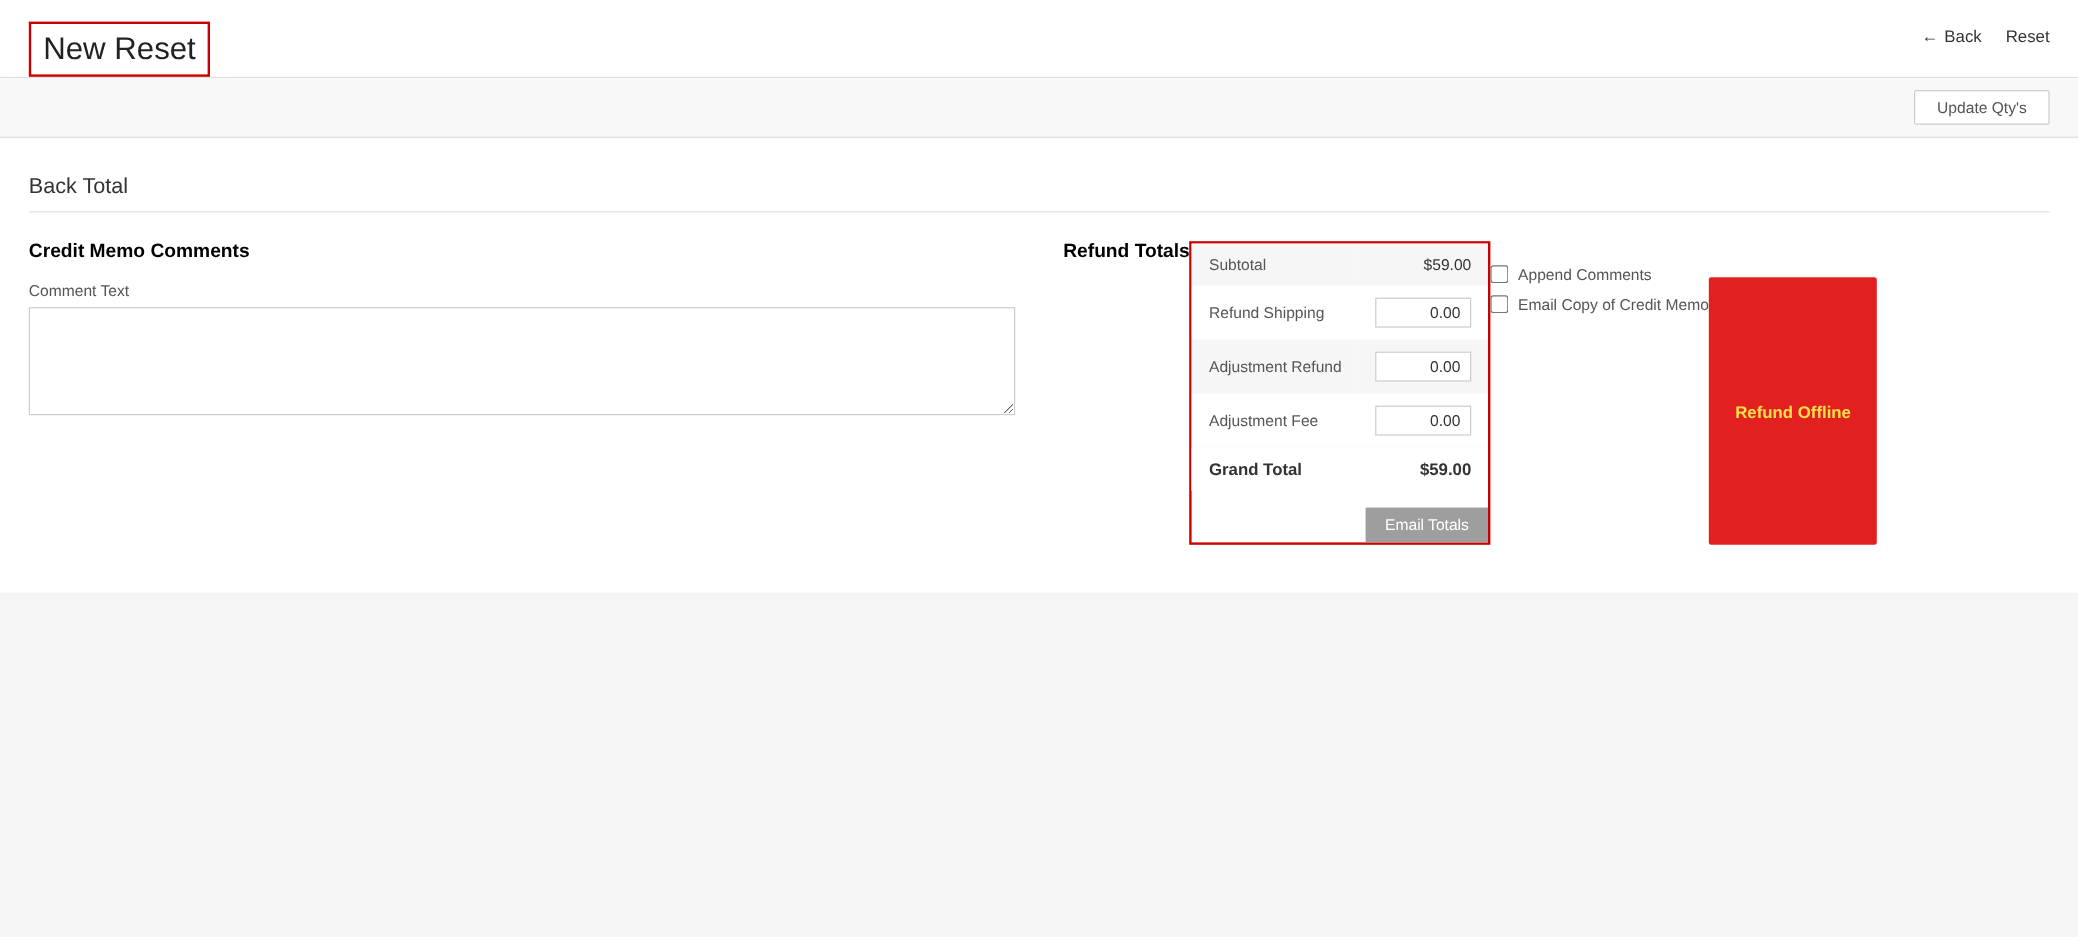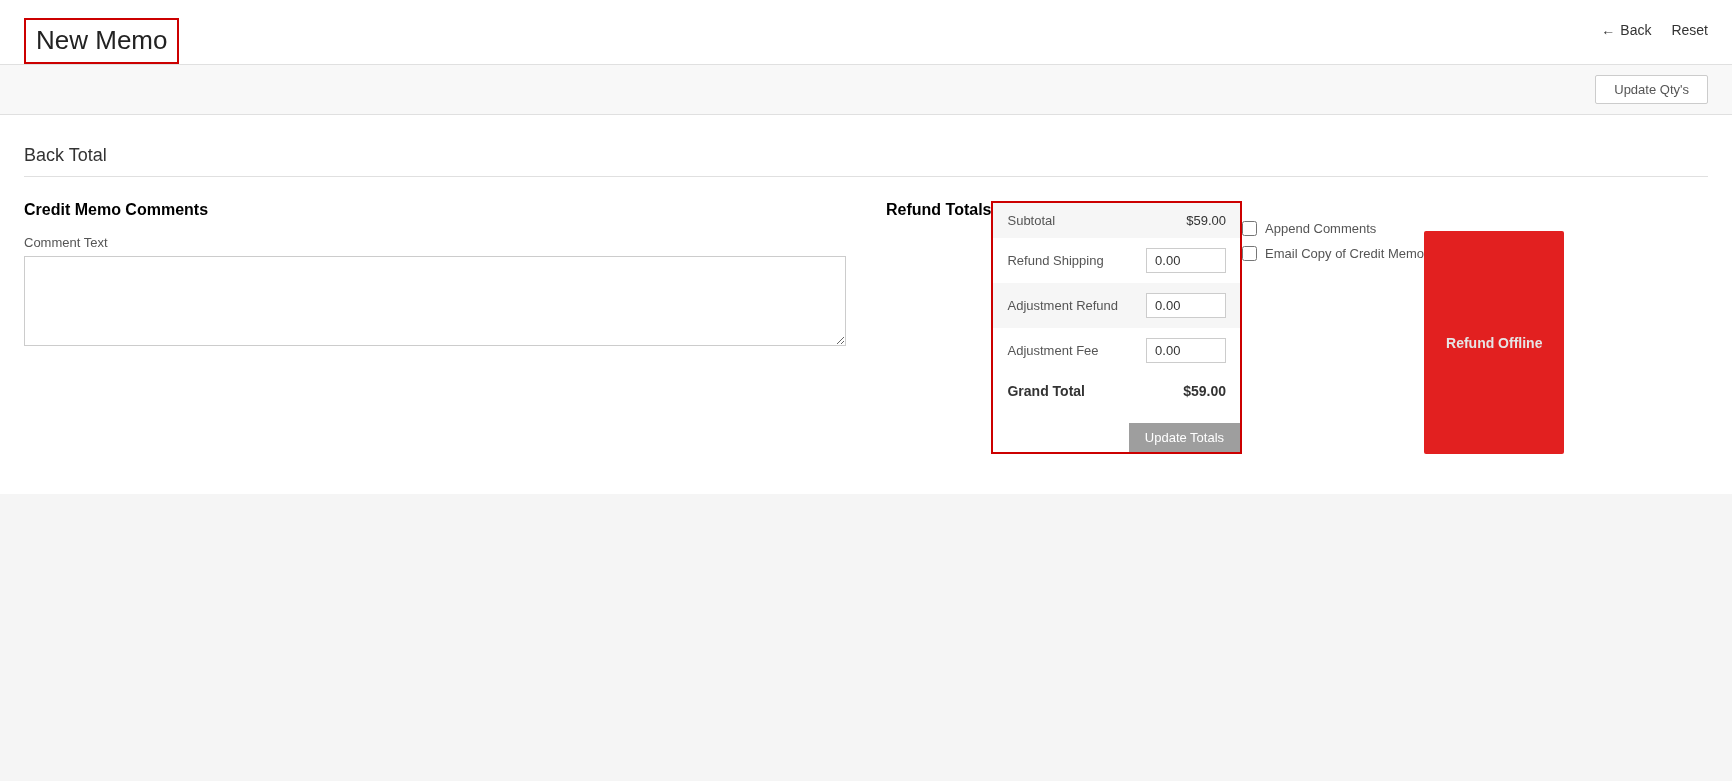--- a/index.html
+++ b/index.html
@@ -161,21 +161,21 @@
     .static-value {
       font-size: 13px;
       color: #333;
     }
 
     .input-field {
       width: 80px;
       border: 1px solid #ccc;
       padding: 4px 8px;
       font-size: 13px;
-      text-align: left;
+      text-align: right;
       color: #333;
       background: #fff;
       outline: none;
     }
 
     .grand-total-row td {
       font-weight: bold;
       color: #333;
       font-size: 14px;
       background: #fff !important;
@@ -231,40 +231,40 @@
 
     .bottom-actions {
       display: flex;
       justify-content: flex-end;
       margin-top: 30px;
       padding-right: 0;
     }
 
     .refund-offline-btn {
       background: #e22020;
-      color: #e5e5e5;
+      color: #fde047;
       border: none;
       padding: 10px 22px;
       font-size: 14px;
       font-weight: 600;
       cursor: pointer;
       border-radius: 2px;
     }
 
     .refund-totals-right-section {
       display: flex;
       flex-direction: row;
     }
   </style>
 </head>
 <body>
 
 <div class="page-header">
   <div class="page-title-wrapper">
-    <h1 class="page-title">New Memo</h1>
+    <h1 class="page-title">New Reset</h1>
   </div>
   <div class="header-actions">
     <a class="back-link">
       <span>←</span>
       <span>Back</span>
     </a>
     <a class="reset-link">Reset</a>
   </div>
 </div>
 
@@ -317,21 +317,21 @@
             <tr class="grand-total-row">
               <td class="label-cell">Grand Total</td>
               <td class="value-cell">
                 <span class="grand-total-value">$59.00</span>
               </td>
             </tr>
           </tbody>
         </table>
 
         <div class="update-totals-row">
-          <button class="update-totals-btn">Update Totals</button>
+          <button class="update-totals-btn">Email Totals</button>
         </div>
       </div>
 
       <div class="checkboxes-section">
         <div class="checkbox-row">
           <input type="checkbox" id="append-comments" style="">
           <label for="append-comments" class="checkbox-label">Append Comments</label>
         </div>
         <div class="checkbox-row">
           <input type="checkbox" id="email-copy" style="">

